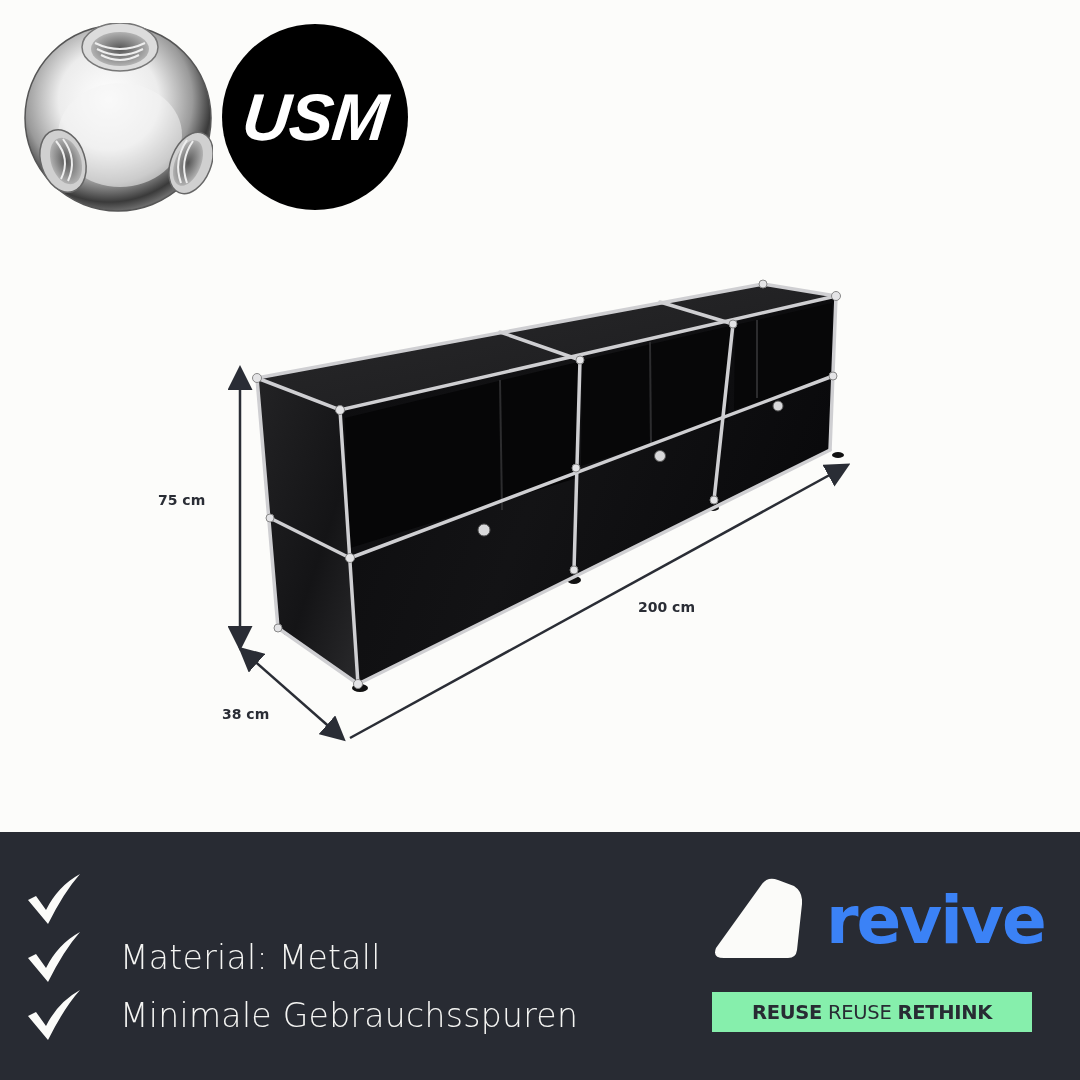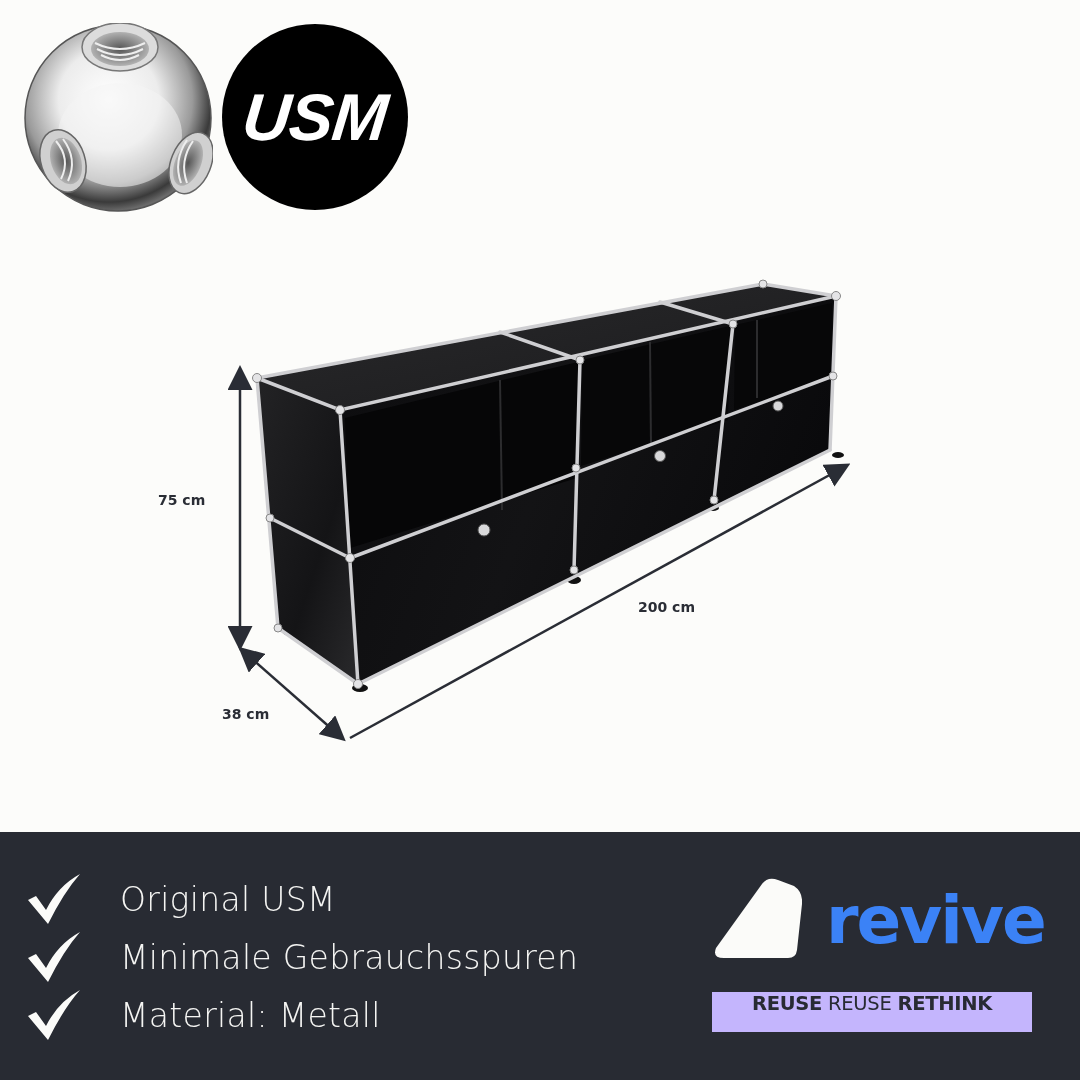--- a/index.html
+++ b/index.html
@@ -15,21 +15,21 @@
   .dim-label { position:absolute; font-family:"DejaVu Sans", sans-serif; font-weight:700; font-size:14px; color:#2a2d35; }
 
   .checks { position:absolute; left:24px; top:870px; }
   .check-row { display:flex; align-items:center; height:58px; }
   .check-icon { width:60px; height:58px; }
   .check-text { margin-left:36px; color:#f5f5f3; font-family:"DejaVu Sans", sans-serif; font-weight:300; font-size:33px; letter-spacing:0.3px; }
 
   .logo { position:absolute; left:712px; top:878px; width:320px; }
   .logo-mark { position:absolute; left:0; top:0; width:90px; height:82px; }
   .logo-word { position:absolute; left:114px; top:8px; color:#3b82f6; font-family:"DejaVu Sans", sans-serif; font-weight:700; font-size:66px; letter-spacing:-2px; line-height:70px; }
-  .tagline { position:absolute; left:712px; top:992px; width:320px; height:40px; background:#c4b5fd; display:flex; justify-content:center; font-family:"DejaVu Sans", sans-serif; font-size:19.5px; color:#282b33; letter-spacing:-0.3px; }
+  .tagline { position:absolute; left:712px; top:992px; width:320px; height:40px; background:#86efac; display:flex; align-items:center; justify-content:center; font-family:"DejaVu Sans", sans-serif; font-size:19.5px; color:#282b33; letter-spacing:-0.3px; }
   .tagline .b { font-weight:700; }
   .tagline .r { font-weight:400; margin:0 6px; }
 </style>
 </head>
 <body>
 
 <div class="top">
 
   <svg class="ball" viewBox="0 0 190 190">
     <defs>
@@ -171,34 +171,33 @@
   <div class="dim-label" style="left:222px; top:706px;">38 cm</div>
 </div>
 
 <div class="bottom"></div>
 
 <div class="checks">
   <div class="check-row">
     <svg class="check-icon" viewBox="0 0 60 58">
         <path d="M4 30 L12 26 L22 40 Q34 16 56 4 Q40 22 24 54 Z" fill="#fbfbf9"></path>
       </svg>
-    <span class="check-text">Original USM</span>
+  </div>
+  <div class="check-row">
+    <svg class="check-icon" viewBox="0 0 60 58">
+        <path d="M4 30 L12 26 L22 40 Q34 16 56 4 Q40 22 24 54 Z" fill="#fbfbf9"></path>
+      </svg>
+    <span class="check-text">Material: Metall</span>
   </div>
   <div class="check-row">
     <svg class="check-icon" viewBox="0 0 60 58">
         <path d="M4 30 L12 26 L22 40 Q34 16 56 4 Q40 22 24 54 Z" fill="#fbfbf9"></path>
       </svg>
     <span class="check-text">Minimale Gebrauchsspuren</span>
   </div>
-  <div class="check-row">
-    <svg class="check-icon" viewBox="0 0 60 58">
-        <path d="M4 30 L12 26 L22 40 Q34 16 56 4 Q40 22 24 54 Z" fill="#fbfbf9"></path>
-      </svg>
-    <span class="check-text">Material: Metall</span>
-  </div>
 </div>
 
 <div class="logo">
   <svg class="logo-mark" viewBox="0 0 90 82">
     <path d="M4 70 Q0 80 12 80 L76 80 Q84 80 85 72 L90 26 Q91 14 82 8 L66 2 Q56 -2 50 6 Z" fill="#fbfbf9"></path>
   </svg>
   <span class="logo-word">revive</span>
 </div>
 
 <div class="tagline">

